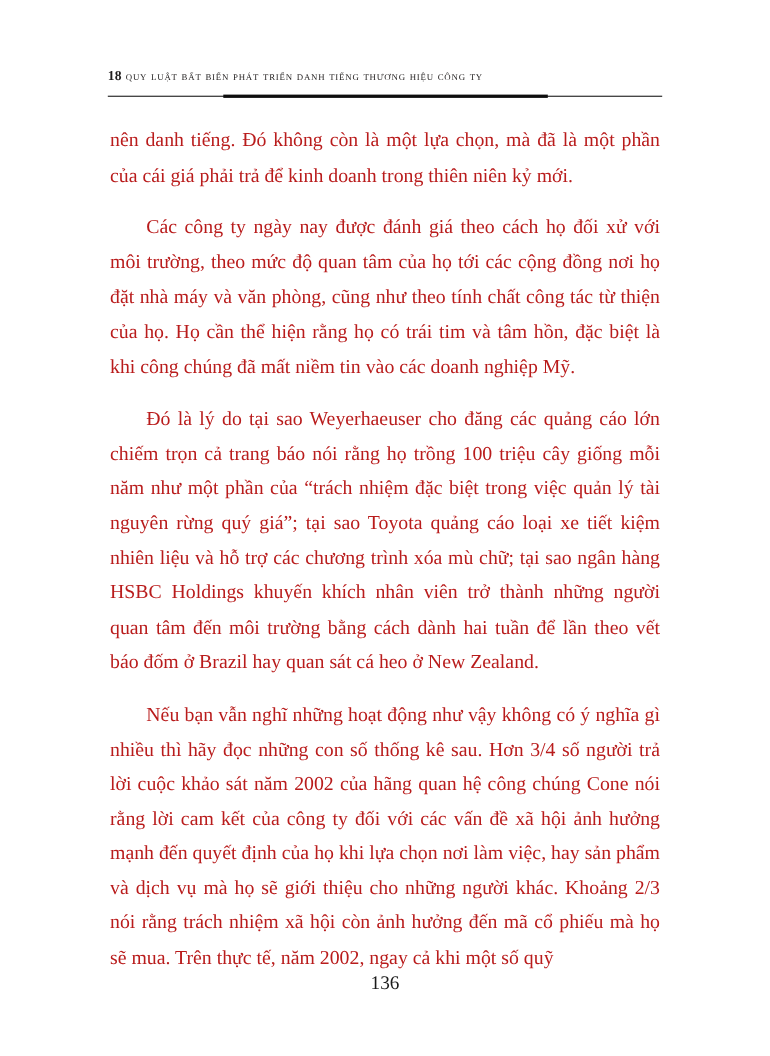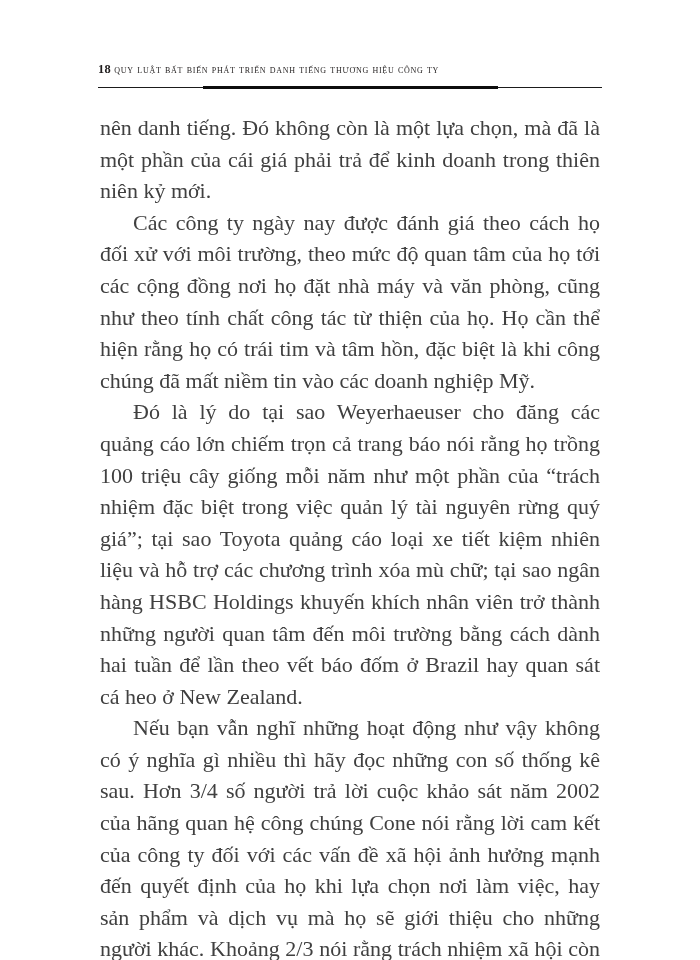--- a/index.html
+++ b/index.html
@@ -78,29 +78,29 @@
   
   .body {
     position: absolute;
     top: 112px;
     left: 100px;
     width: 500px;
   }
 
   .para {
     margin: 0;
-    font-size: 22px;
+    font-size: 18px;
     line-height: 31.6px;
     text-align: justify;
     text-justify: inter-word;
-    color: #404040;
+    color: #b91c1c;
     hyphens: none;
   }
   .para + .para {
-    margin-top: 0px;
+    margin-top: 16px;
   }
   .para.indent {
     text-indent: 33px;
   }
   .para:last-child {
     text-align: justify;
   }
 
   
   .folio {
@@ -128,14 +128,15 @@
     <div class="thick"></div>
   </div>
 
   <div class="body">
     <p class="para">nên danh tiếng. Đó không còn là một lựa chọn, mà đã là một phần của cái giá phải trả để kinh doanh trong thiên niên kỷ mới.</p>
     <p class="para indent">Các công ty ngày nay được đánh giá theo cách họ đối xử với môi trường, theo mức độ quan tâm của họ tới các cộng đồng nơi họ đặt nhà máy và văn phòng, cũng như theo tính chất công tác từ thiện của họ. Họ cần thể hiện rằng họ có trái tim và tâm hồn, đặc biệt là khi công chúng đã mất niềm tin vào các doanh nghiệp Mỹ.</p>
     <p class="para indent">Đó là lý do tại sao Weyerhaeuser cho đăng các quảng cáo lớn chiếm trọn cả trang báo nói rằng họ trồng 100 triệu cây giống mỗi năm như một phần của “trách nhiệm đặc biệt trong việc quản lý tài nguyên rừng quý giá”; tại sao Toyota quảng cáo loại xe tiết kiệm nhiên liệu và hỗ trợ các chương trình xóa mù chữ; tại sao ngân hàng HSBC Holdings khuyến khích nhân viên trở thành những người quan tâm đến môi trường bằng cách dành hai tuần để lần theo vết báo đốm ở Brazil hay quan sát cá heo ở New Zealand.</p>
     <p class="para indent">Nếu bạn vẫn nghĩ những hoạt động như vậy không có ý nghĩa gì nhiều thì hãy đọc những con số thống kê sau. Hơn 3/4 số người trả lời cuộc khảo sát năm 2002 của hãng quan hệ công chúng Cone nói rằng lời cam kết của công ty đối với các vấn đề xã hội ảnh hưởng mạnh đến quyết định của họ khi lựa chọn nơi làm việc, hay sản phẩm và dịch vụ mà họ sẽ giới thiệu cho những người khác. Khoảng 2/3 nói rằng trách nhiệm xã hội còn ảnh hưởng đến mã cổ phiếu mà họ sẽ mua. Trên thực tế, năm 2002, ngay cả khi một số quỹ</p>
   </div>
 
+  <div class="folio">136</div>
 
 </div>
 
 </body></html>

